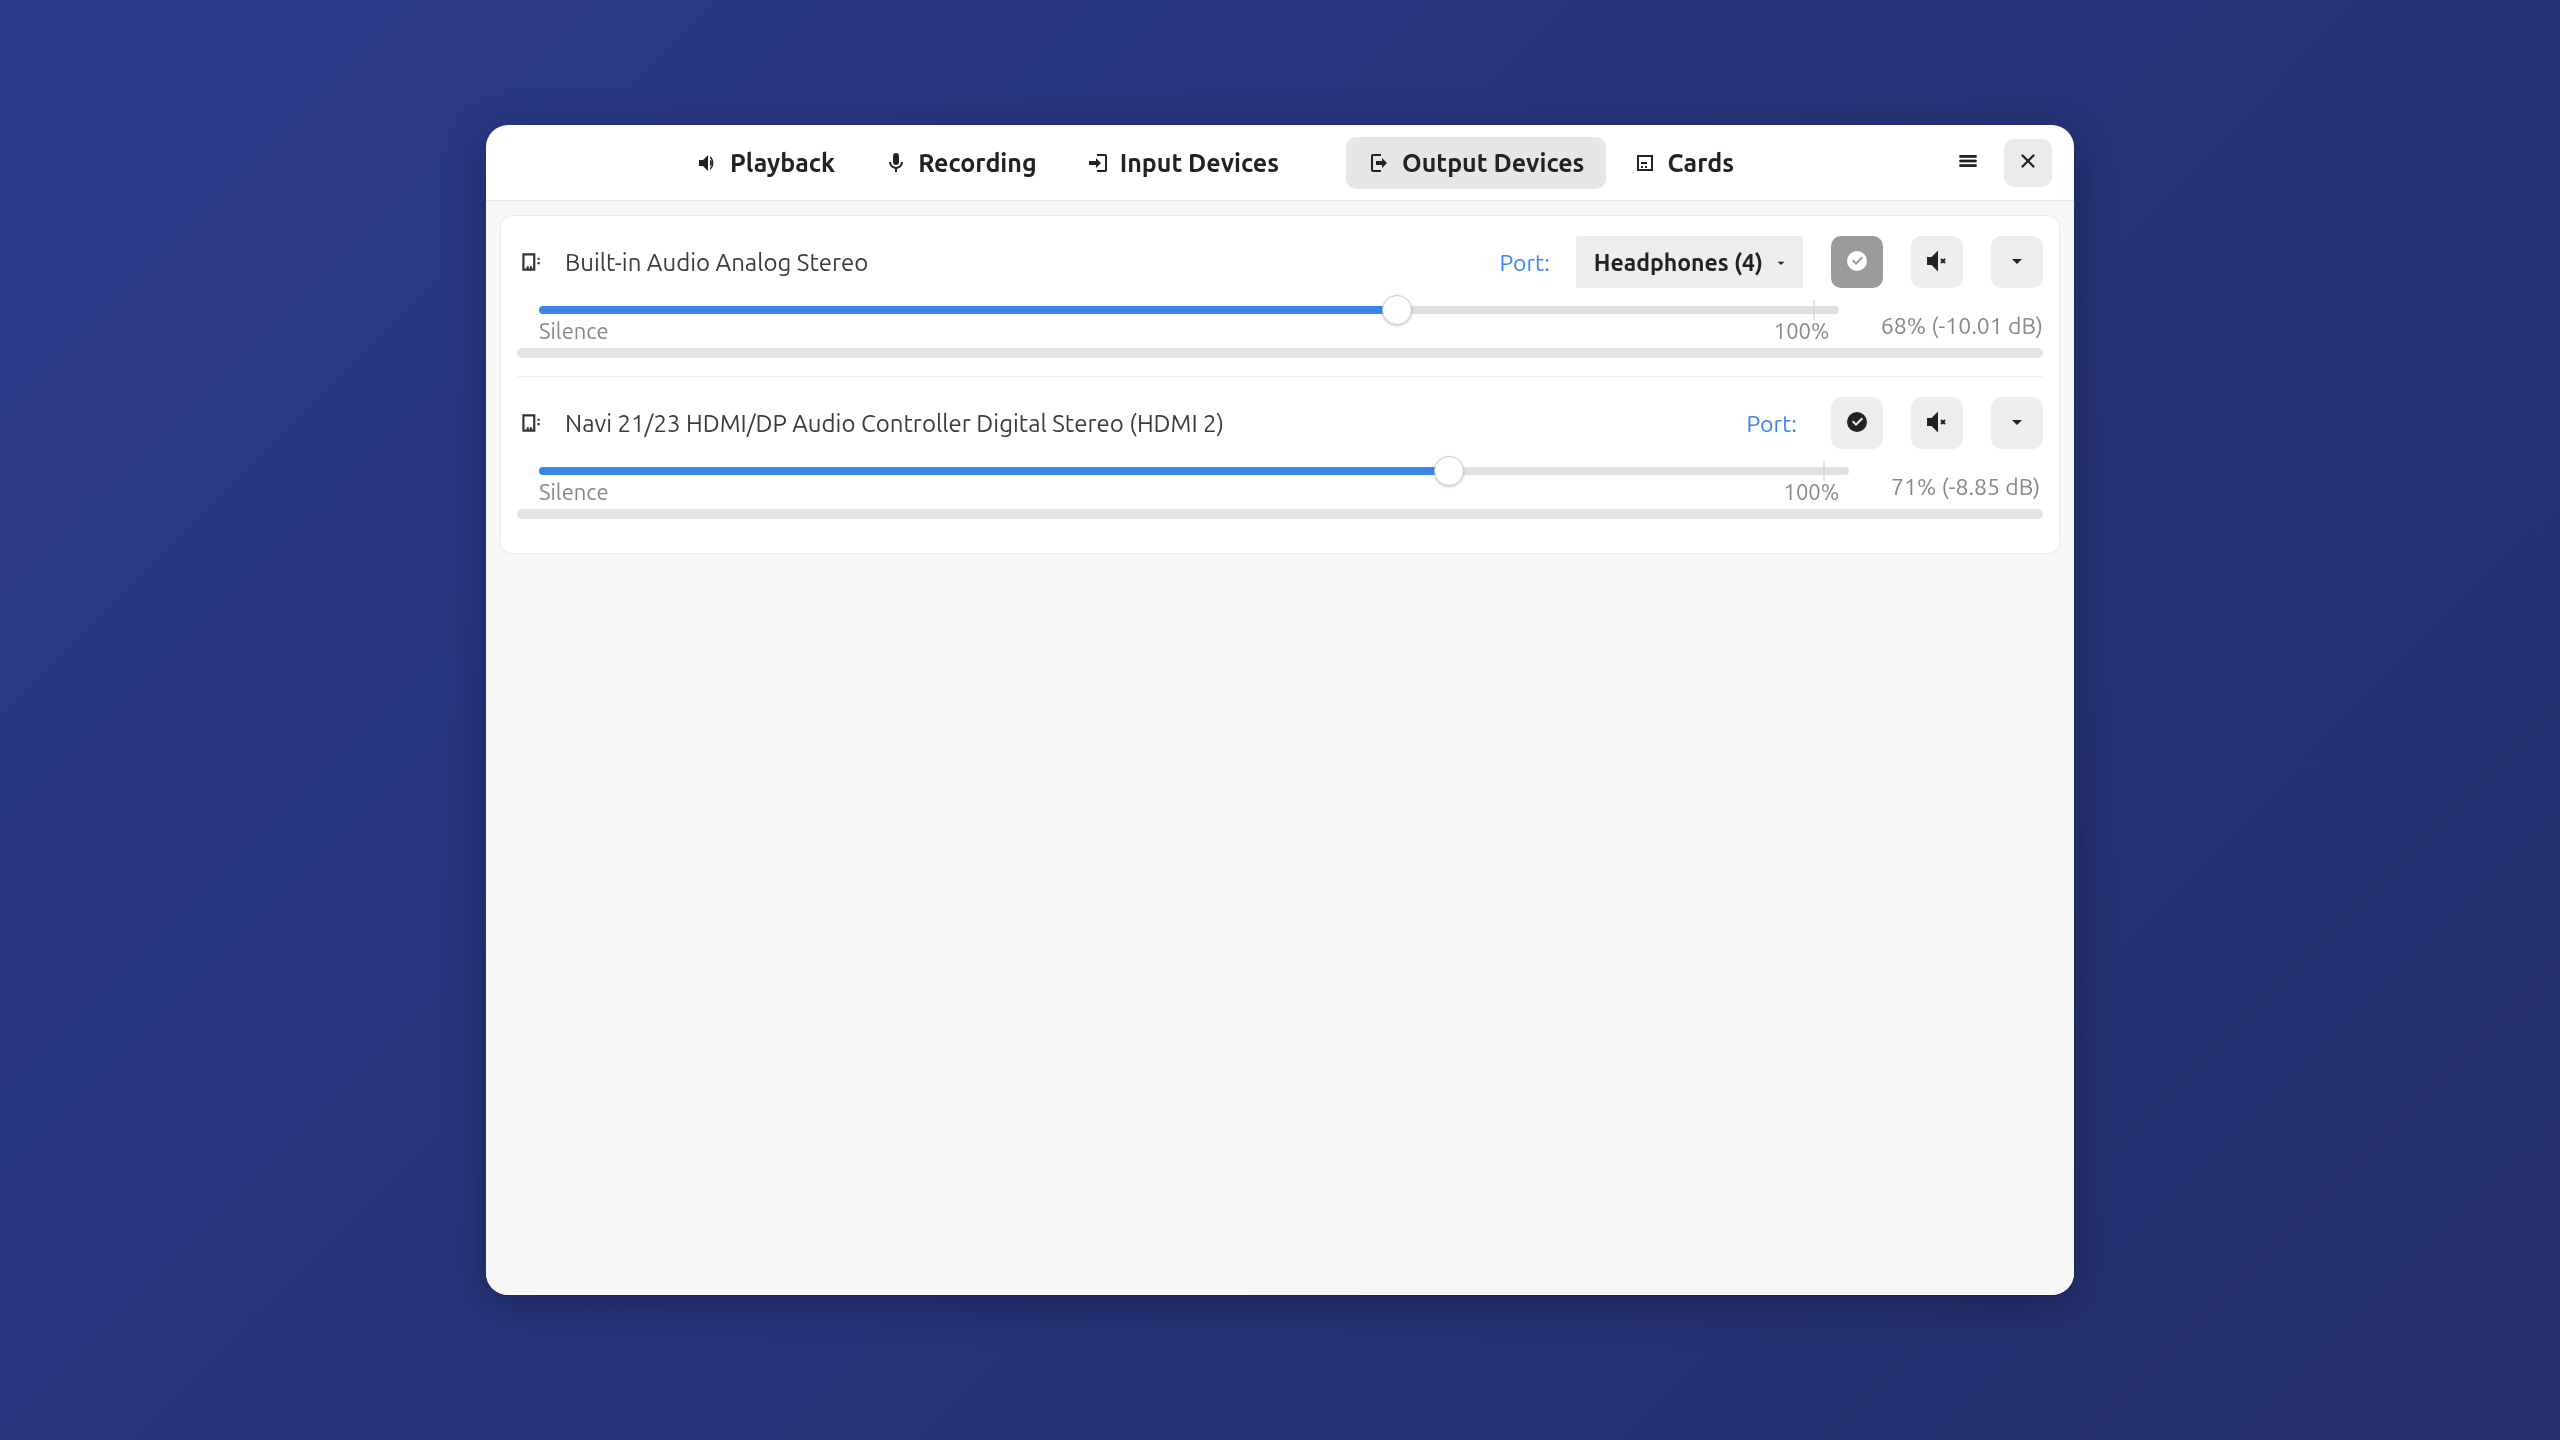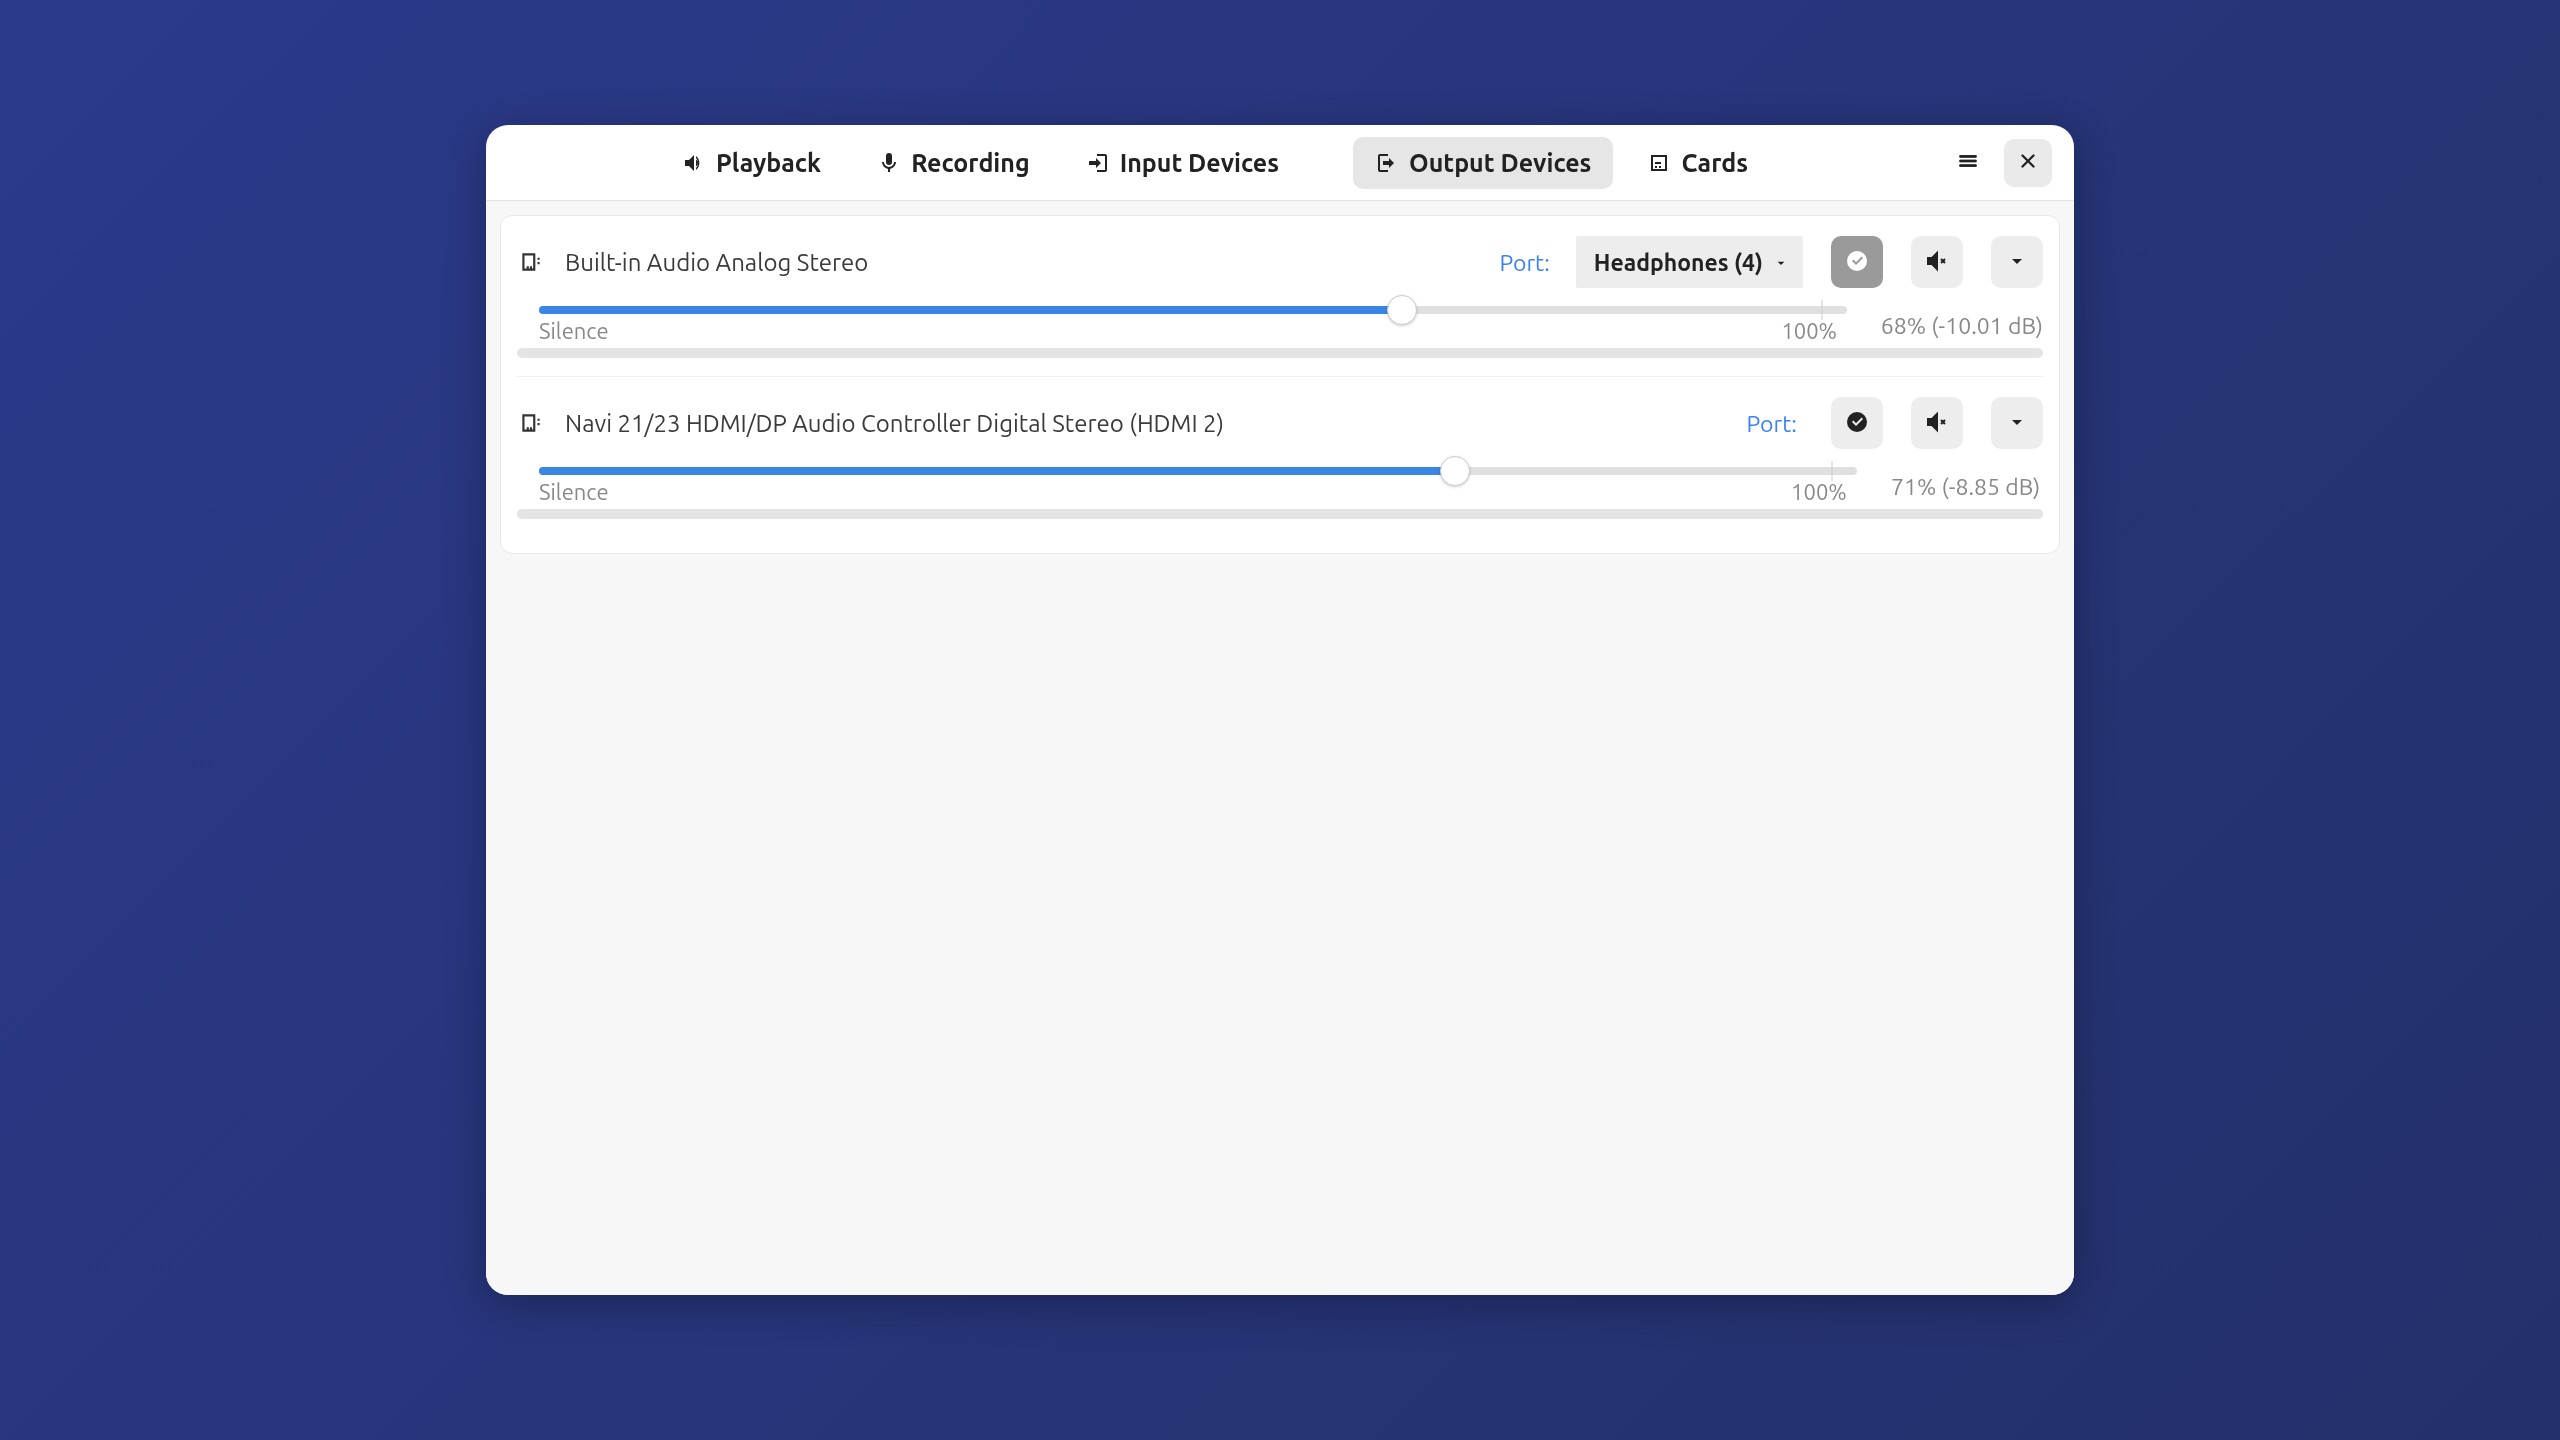--- a/index.html
+++ b/index.html
@@ -25,21 +25,21 @@
     height: 76px;
     display: flex;
     align-items: center;
     border-bottom: 1px solid #e5e5e5;
     padding: 0 10px 0 0;
   }
   .tabs {
     flex: 1;
     display: flex;
     justify-content: center;
-    gap: 12px;
+    gap: 5px;
     align-items: center;
     height: 100%;
   }
   .tab {
     display: flex;
     align-items: center;
     gap: 10px;
     padding: 0 22px;
     height: 52px;
     border-radius: 10px;
@@ -122,21 +122,21 @@
     cursor:pointer;
     margin-left: 8px;
   }
   .icon-btn.active { background: #9a9a9a; }
   .icon-btn svg { width:24px; height:24px; fill:#222; }
   .icon-btn.active svg { fill:#fff; }
   .slider-row {
     margin-top: 18px;
     display:flex;
     align-items:center;
-    gap: 8px;
+    gap: 16px;
     position:relative;
   }
   .slider-wrap {
     flex: 1;
     position: relative;
     padding: 0 18px 0 22px;
   }
   .slider-track {
     height: 8px;
     background: #e0e0e0;

